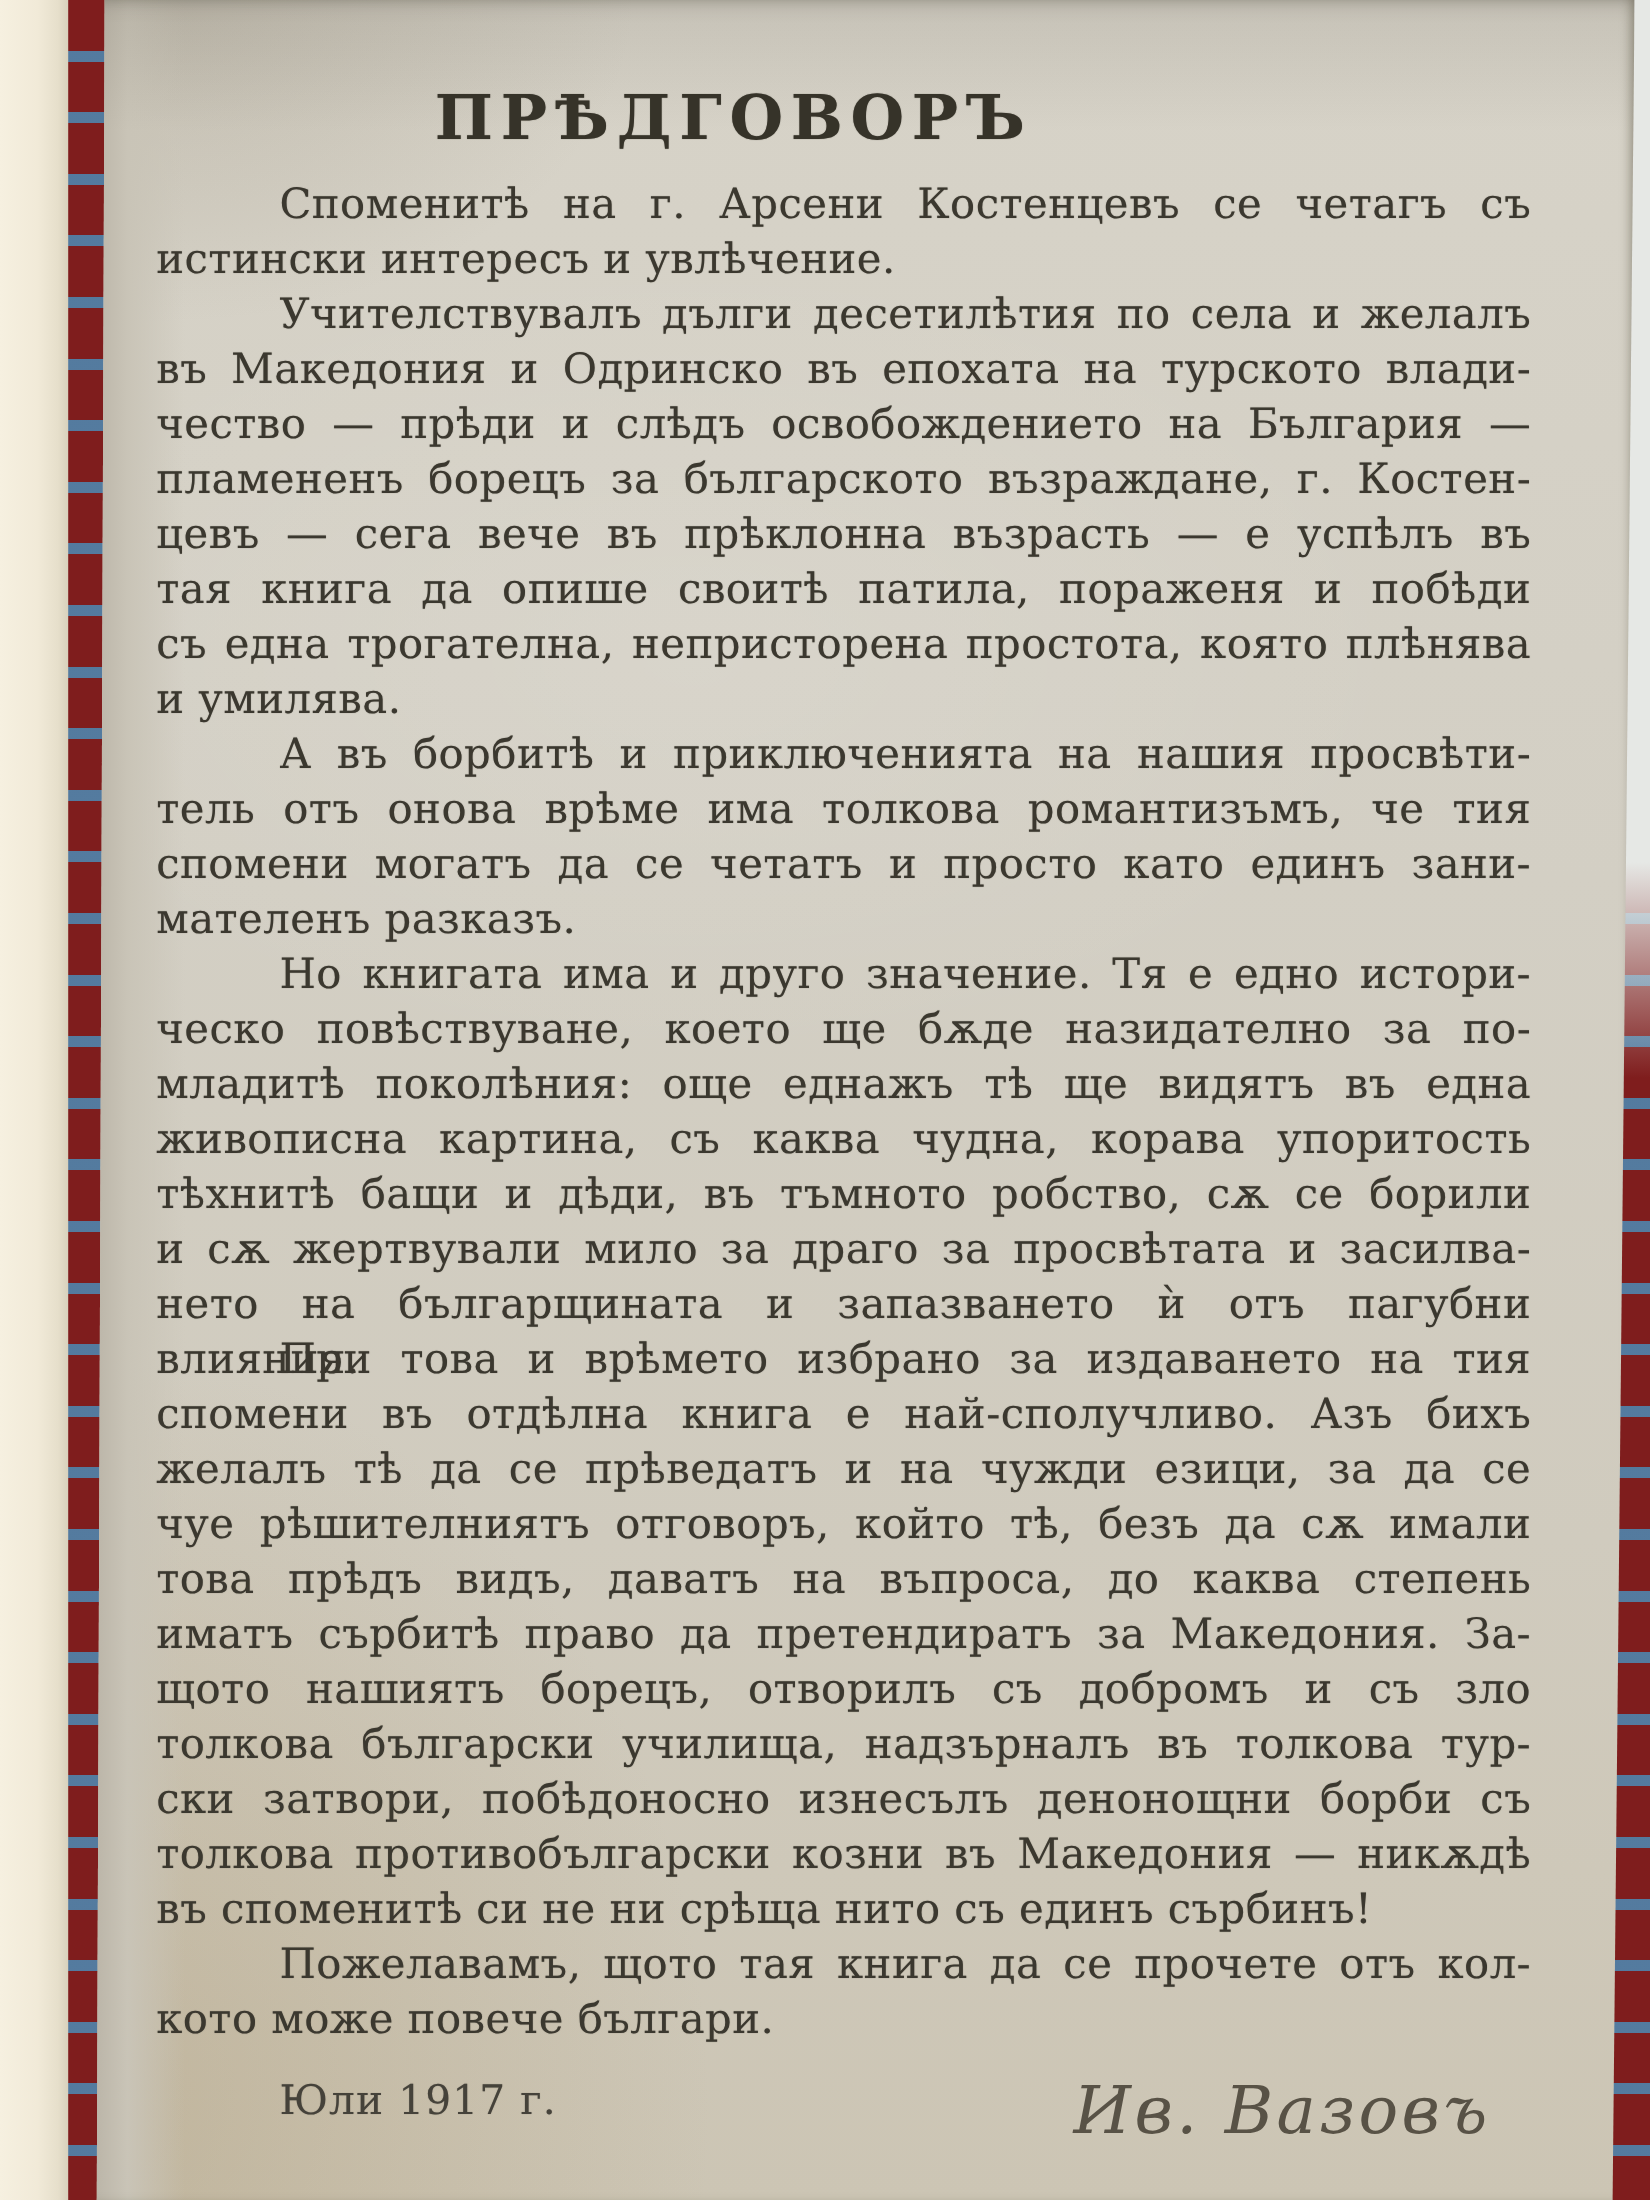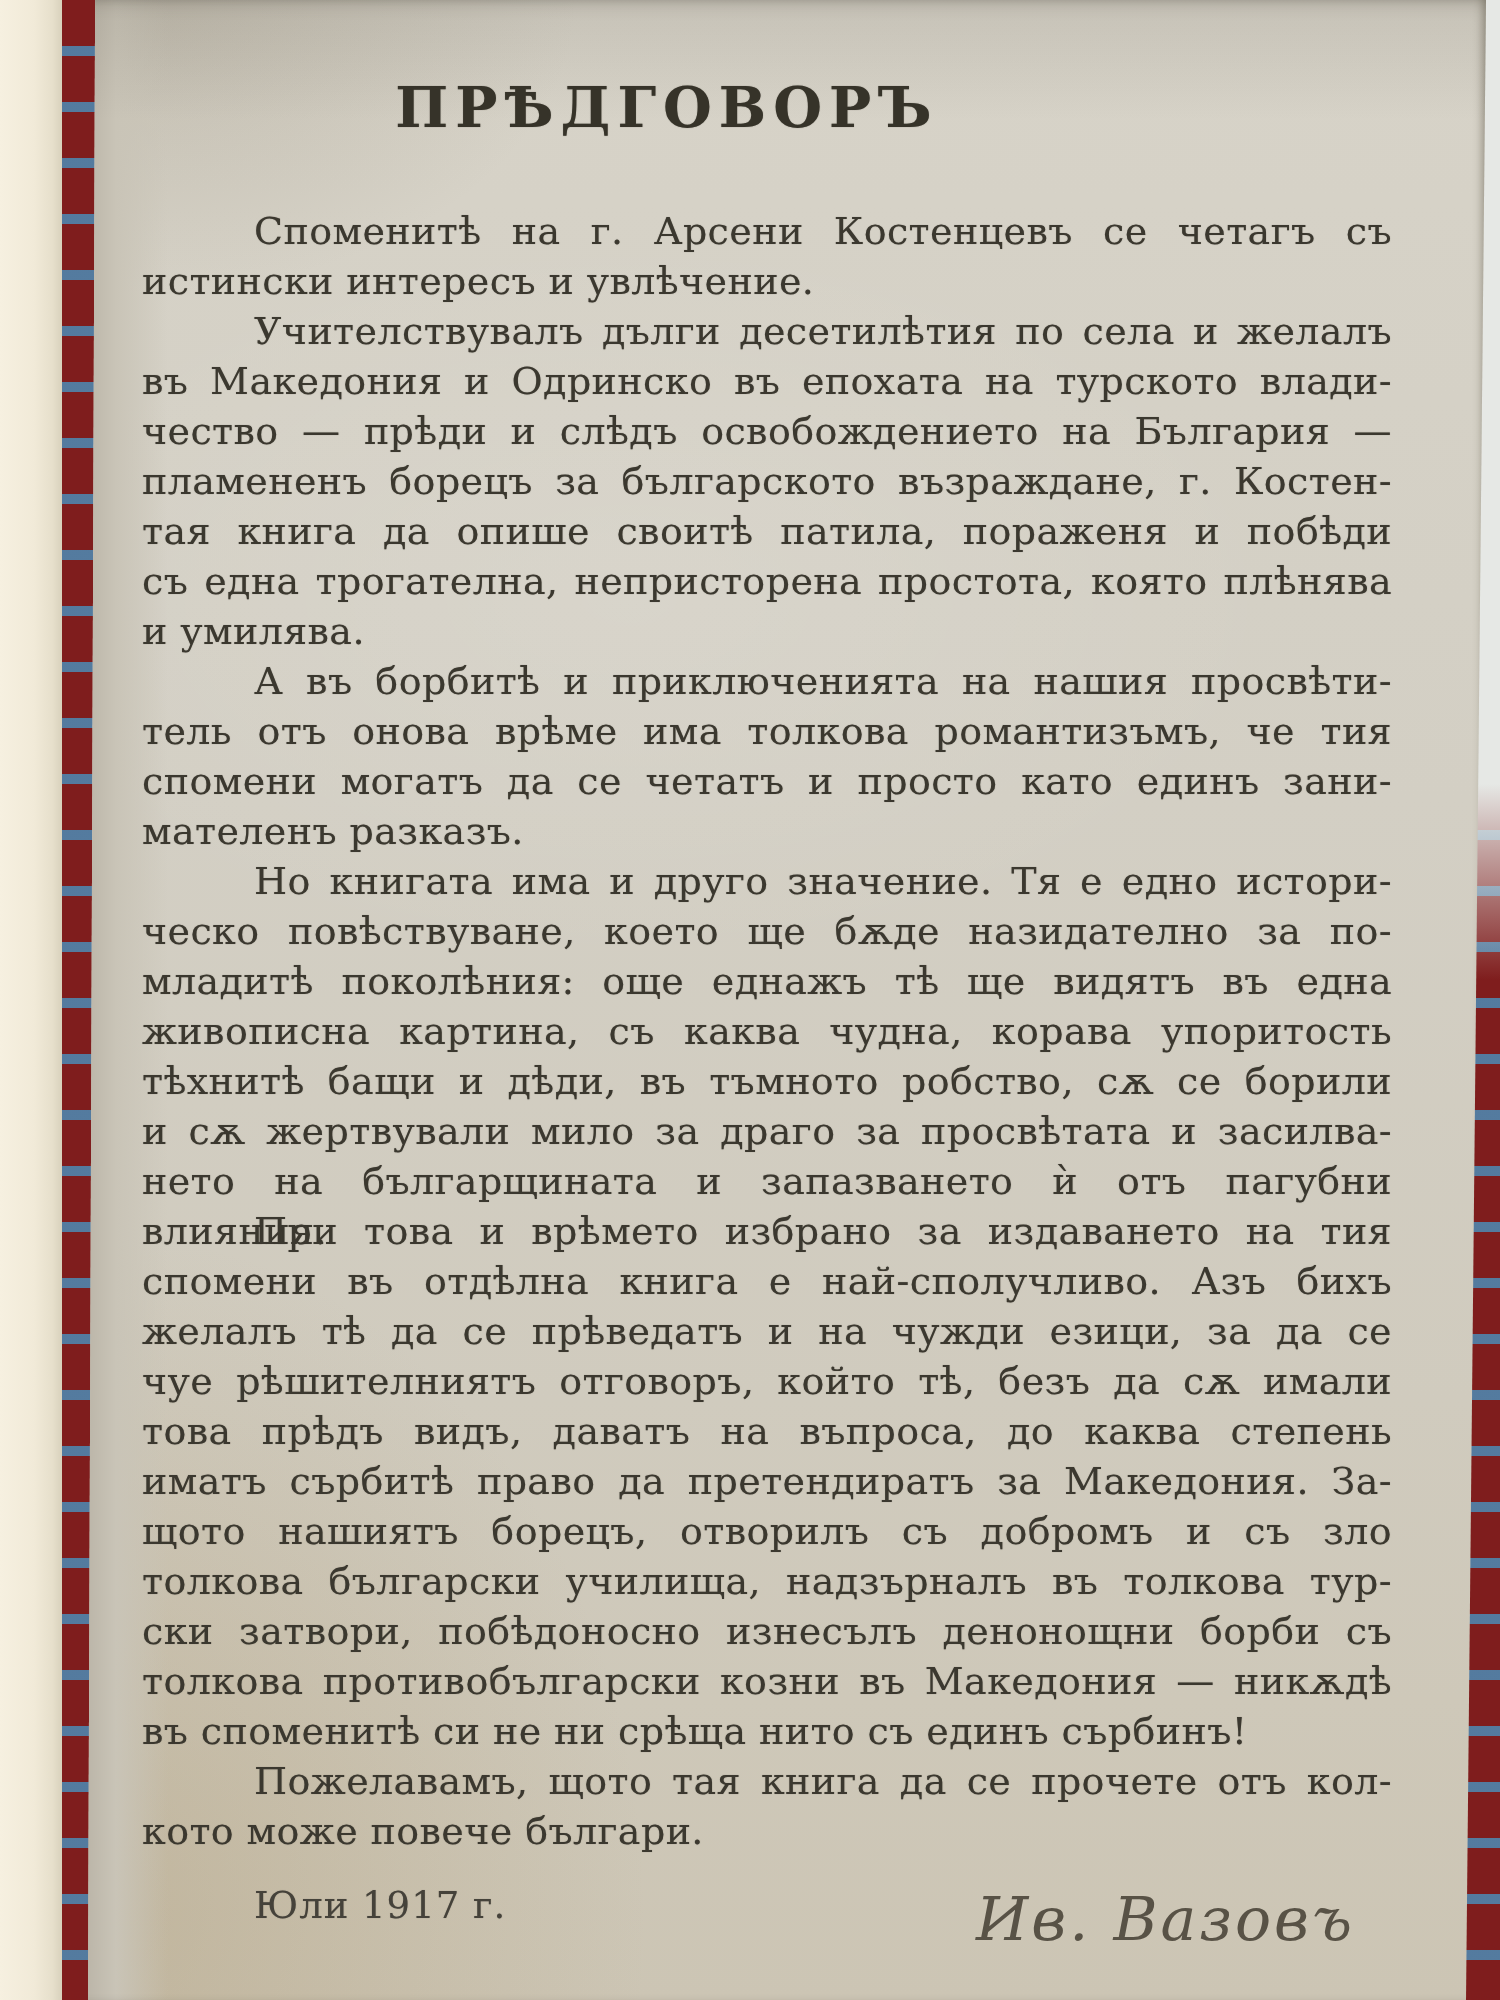--- a/index.html
+++ b/index.html
@@ -36,21 +36,21 @@
       radial-gradient(900px 500px at 40% 30%,rgba(255,255,255,.10),rgba(255,255,255,0) 75%),
       linear-gradient(180deg,#d7d3c8 0%,#d3cfc4 40%,#d0cbbe 70%,#ccc5b4 100%);
     box-shadow:inset -8px 0 10px -5px rgba(90,84,68,.55), inset 0 10px 18px -10px rgba(95,90,80,.45);
   }
   .content{position:absolute;left:84px;top:76px;width:1250px;color:#3a372f;}
   .title{
     margin:0 0 0 0;font-size:56px;line-height:62px;font-weight:bold;
     letter-spacing:7px;text-align:center;transform:translateX(-100px);
     color:#363329;text-shadow:0 0 1px rgba(54,51,41,.55);
   }
-  .body-text{margin-top:68px;font-size:38px;letter-spacing:.4px;color:#3b382f;
+  .body-text{margin-top:22px;font-size:38px;letter-spacing:.4px;color:#3b382f;
     text-shadow:0 0 1px rgba(59,56,47,.45);}
   .line{height:50px;line-height:50px;text-align:justify;text-align-last:justify;white-space:nowrap;}
   .line.para-first{padding-left:112px;}
   .line.para-last{text-align-last:left;white-space:normal;}
   .date-line{
     margin-top:28px;padding-left:112px;font-size:37px;letter-spacing:1px;color:#45423a;
     text-shadow:0 0 1px rgba(69,66,58,.4);
   }
   .signature{
     position:absolute;left:918px;top:1884px;font-size:60px;font-style:italic;
@@ -72,20 +72,21 @@
     <div class="top-shade"></div>
     <div class="content">
       <h1 class="title">ПРѢДГОВОРЪ</h1>
       <div class="body-text" id="paragraphs">
           <div class="line para-first">Споменитѣ на г. Арсени Костенцевъ се четагъ съ</div>
           <div class="line para-last">истински интересъ и увлѣчение.</div>
           <div class="line para-first">Учителствувалъ дълги десетилѣтия по села и желалъ</div>
           <div class="line">въ Македония и Одринско въ епохата на турското влади-</div>
           <div class="line">чество — прѣди и слѣдъ освобождението на България —</div>
           <div class="line">пламененъ борецъ за българското възраждане, г. Костен-</div>
+          <div class="line">цевъ — сега вече въ прѣклонна възрасть — е успѣлъ въ</div>
           <div class="line">тая книга да опише своитѣ патила, пораженя и побѣди</div>
           <div class="line">съ една трогателна, непристорена простота, която плѣнява</div>
           <div class="line para-last">и умилява.</div>
           <div class="line para-first">А въ борбитѣ и приключенията на нашия просвѣти-</div>
           <div class="line">тель отъ онова врѣме има толкова романтизъмъ, че тия</div>
           <div class="line">спомени могатъ да се четатъ и просто като единъ зани-</div>
           <div class="line para-last">мателенъ разказъ.</div>
           <div class="line para-first">Но книгата има и друго значение. Тя е едно истори-</div>
           <div class="line">ческо повѣствуване, което ще бѫде назидателно за по-</div>
           <div class="line">младитѣ поколѣния: още еднажъ тѣ ще видятъ въ една</div>

